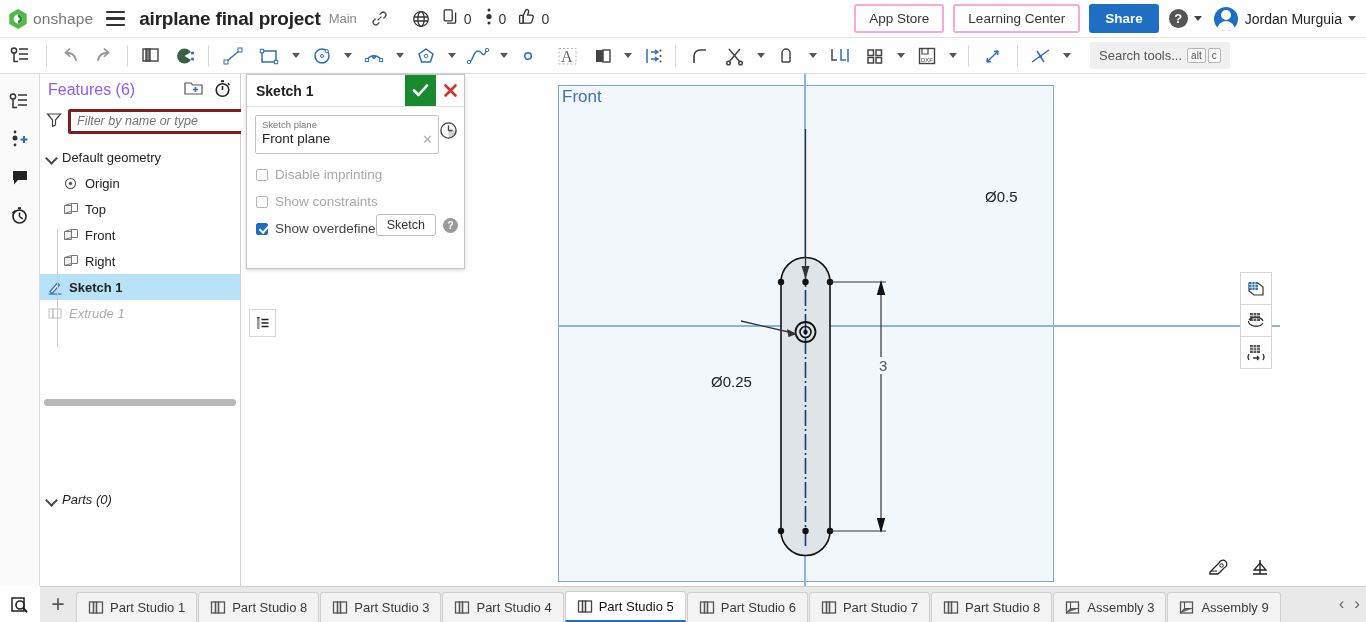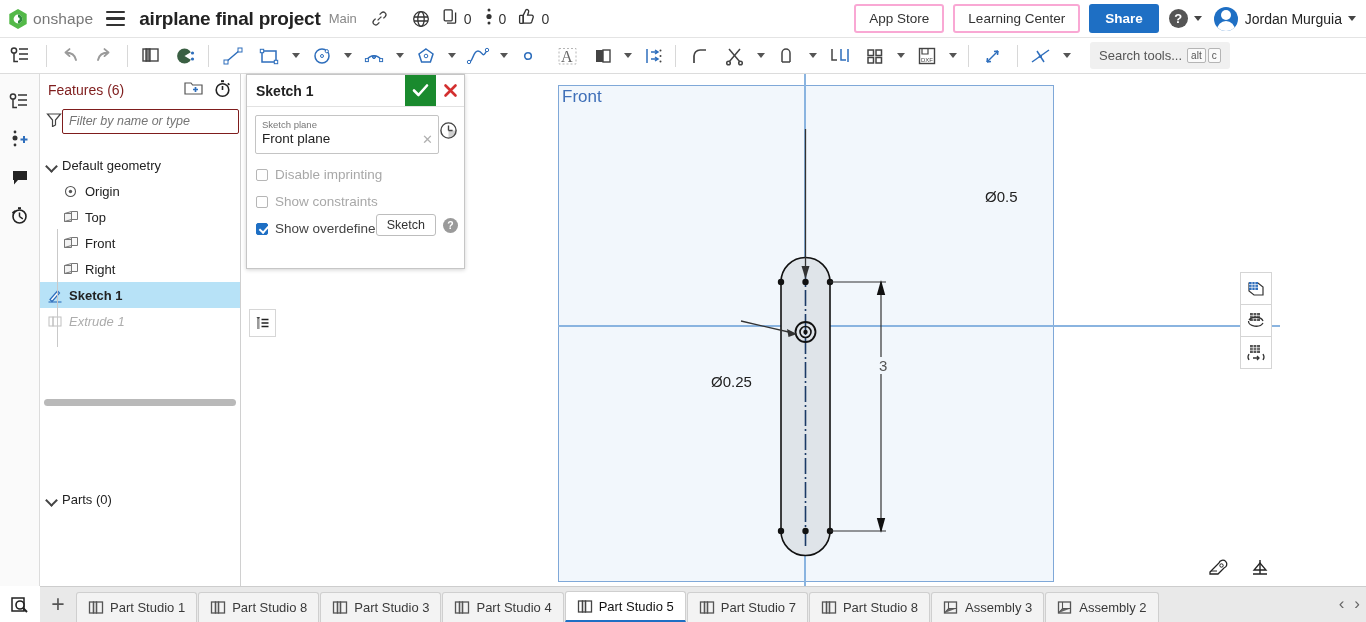--- a/index.html
+++ b/index.html
@@ -71,40 +71,40 @@
     display:flex; flex-direction:column; align-items:center; padding-top:8px;
   }
   .rail-icon { width:32px;height:38px;display:flex;align-items:center;justify-content:center;cursor:pointer;}
 
   
   .feat-panel {
     position:absolute; left:40px; top:74px; width:201px; height:512px;
     background:#fff; border-right:1px solid #d0d0d0;
   }
   .feat-head { display:flex;align-items:center; height:32px; padding:0 8px 0 3px; }
-  .feat-title { font-size:14px; color:#7f1d1d; }
+  .feat-title { font-size:16px; color:#8b5cf6; }
   .feat-head .spacer{flex:1;}
   .filter-row { display:flex;align-items:center; padding:0 6px; height:30px; }
   .filter-input {
-    flex:1; height:25px; border:1px solid #7f1d1d; border-radius:2px; background:#fff;
-    font-size:12.5px; font-style:italic; color:#999; padding:0 6px; 
+    flex:1; height:25px; border:3px solid #7f1d1d; border-radius:2px; background:#fff;
+    font-size:12.5px; font-style:italic; color:#999; padding:0 6px; margin-left:6px;
     outline:none; font-family:"Liberation Sans",sans-serif;
   }
-  .tree { margin-top:16px; font-size:13px; color:#222; }
+  .tree { margin-top:8px; font-size:13px; color:#222; }
   .tree-row { height:26px; display:flex; align-items:center; cursor:pointer; padding-left:6px;}
   .tree-row.child { padding-left:22px; }
   .tree-row.sel { background:#b7e2f7; font-weight:bold; }
   .tree-row.dim { color:#adadad; font-style:italic;}
   .tree-chev { width:11px;height:11px;margin-right:5px; position:relative;}
   .tree-chev::after{content:"";position:absolute;left:1px;top:2px;width:7px;height:7px;
     border-right:2px solid #444;border-bottom:2px solid #444;transform:rotate(45deg);}
   .tree-ico { width:17px; margin-right:6px; display:flex; align-items:center; justify-content:center;}
   .tree-vline { position:absolute; left:17px; top:155px; width:1px; height:118px; background:#c9c9c9;}
   .scrollbar-h { position:absolute; left:4px; top:325px; width:192px; height:7px; background:#b9b9b9; border-radius:4px;}
-  .parts-row { position:absolute; left:0; top:412px; width:201px; height:26px; display:flex; align-items:center; padding-left:6px; font-size:13px; color:#222;}
+  .parts-row { position:absolute; left:0; top:412px; width:201px; height:26px; display:flex; align-items:center; padding-left:6px; font-size:13px; color:#222;font-style:italic;}
 
   
   .sk-dialog {
     position:absolute; left:246px; top:74px; width:219px; height:195px;
     background:#fff; border:1px solid #c6c6c6; box-shadow:0 1px 4px rgba(0,0,0,.18); z-index:30;
   }
   .sk-head { height:32px; display:flex; align-items:stretch; border-bottom:1px solid #e2e2e2;}
   .sk-head-title { flex:1; display:flex;align-items:center; padding-left:9px; font-size:14px; font-weight:bold; color:#222;}
   .sk-ok { width:31px; background:#1a8a2e; display:flex;align-items:center;justify-content:center;cursor:pointer;}
   .sk-cancel { width:28px; display:flex;align-items:center;justify-content:center;cursor:pointer;}
@@ -836,53 +836,65 @@
       <div class="tab">
         <span class="tab-ico">
           <svg width="16" height="15" viewBox="0 0 16 15">
               <g fill="none" stroke="#555" stroke-width="1.3">
             <rect x="1.5" y="2" width="4" height="11"></rect>
                 <rect x="5.5" y="2" width="3" height="11"></rect>
                 <rect x="8.5" y="2" width="6" height="11"></rect>
               </g>
             </svg>
         </span>
-        <span>Part Studio 7</span>
+        <span>Part Studio 6</span>
       </div>
       <div class="tab">
         <span class="tab-ico">
           <svg width="16" height="15" viewBox="0 0 16 15">
               <g fill="none" stroke="#555" stroke-width="1.3">
             <rect x="1.5" y="2" width="4" height="11"></rect>
                 <rect x="5.5" y="2" width="3" height="11"></rect>
                 <rect x="8.5" y="2" width="6" height="11"></rect>
               </g>
             </svg>
         </span>
+        <span>Part Studio 7</span>
+      </div>
+      <div class="tab">
+        <span class="tab-ico">
+          <svg width="16" height="15" viewBox="0 0 16 15">
+              <g fill="none" stroke="#555" stroke-width="1.3">
+            <rect x="1.5" y="2" width="4" height="11"></rect>
+                <rect x="5.5" y="2" width="3" height="11"></rect>
+                <rect x="8.5" y="2" width="6" height="11"></rect>
+              </g>
+            </svg>
+        </span>
         <span>Part Studio 8</span>
       </div>
       <div class="tab">
         <span class="tab-ico">
           <svg width="16" height="15" viewBox="0 0 16 15">
               <rect x="1.5" y="2" width="12" height="11" fill="none" stroke="#555" stroke-width="1.3"></rect>
             <path d="M1.5 13 L5.5 8.5 H13.5" fill="#666" stroke="#555" stroke-width="1.1"></path>
             <path d="M5.5 8.5 V2" stroke="#555" stroke-width="1.1"></path>
             </svg>
         </span>
         <span>Assembly 3</span>
       </div>
       <div class="tab">
         <span class="tab-ico">
           <svg width="16" height="15" viewBox="0 0 16 15">
               <rect x="1.5" y="2" width="12" height="11" fill="none" stroke="#555" stroke-width="1.3"></rect>
             <path d="M1.5 13 L5.5 8.5 H13.5" fill="#666" stroke="#555" stroke-width="1.1"></path>
             <path d="M5.5 8.5 V2" stroke="#555" stroke-width="1.1"></path>
             </svg>
         </span>
-        <span>Assembly 2</span>
+        <span>Assembly 9</span>
       </div>
     </div>
 
     <div class="tab-nav">
       <span>‹</span>
       <span>›</span>
     </div>
   </div>
 
 </div>

